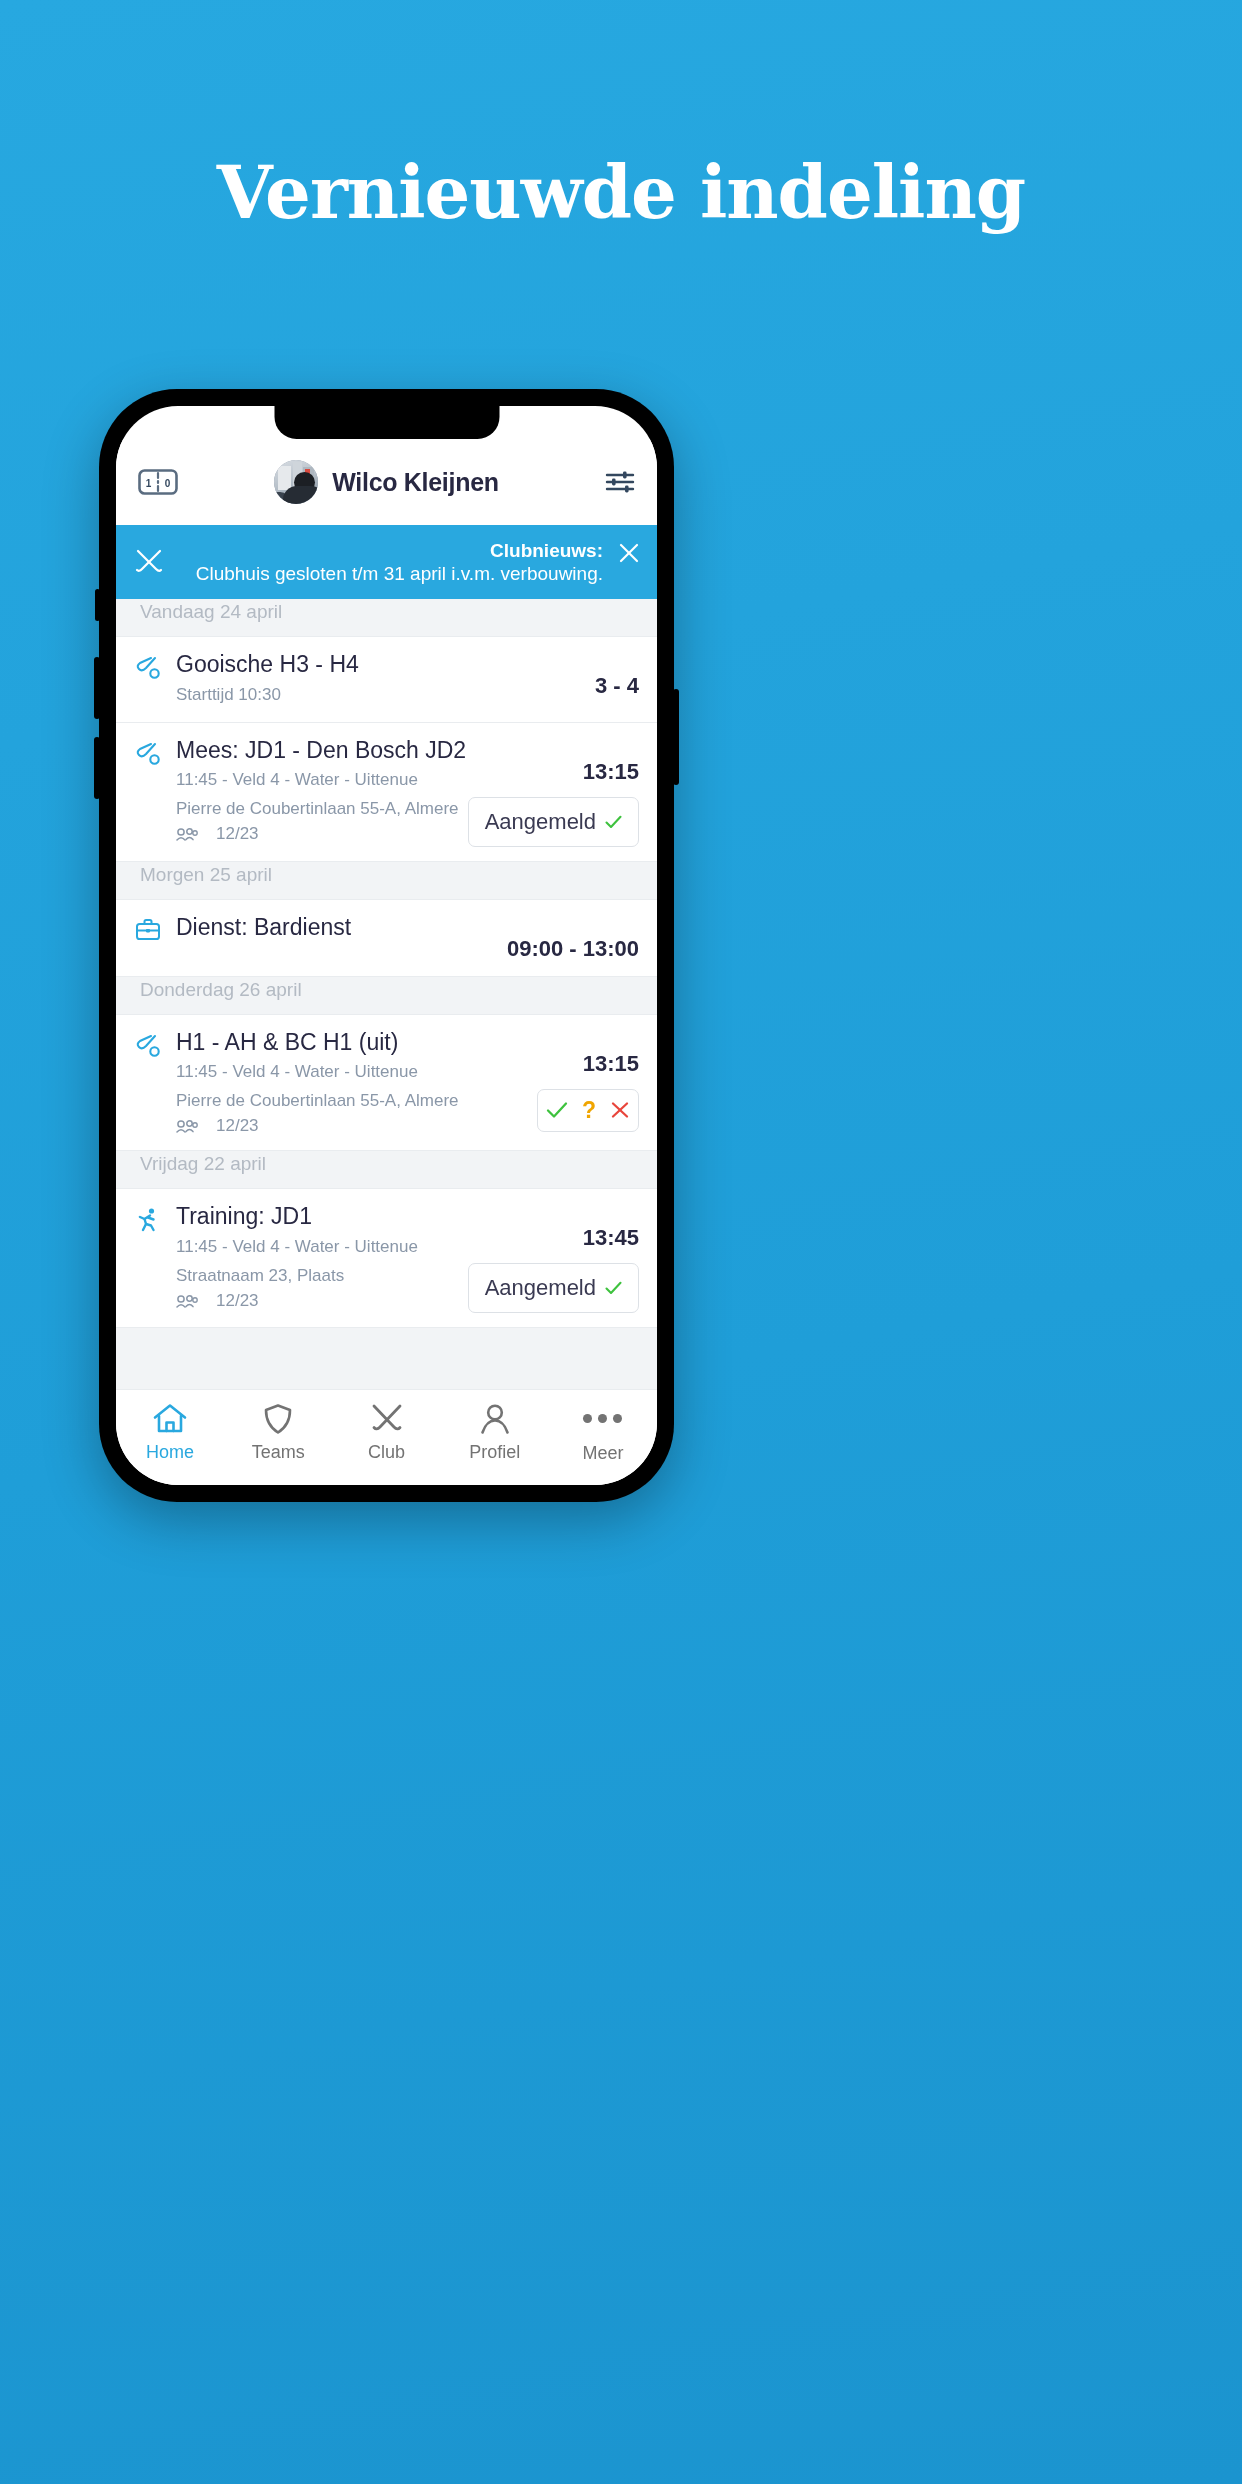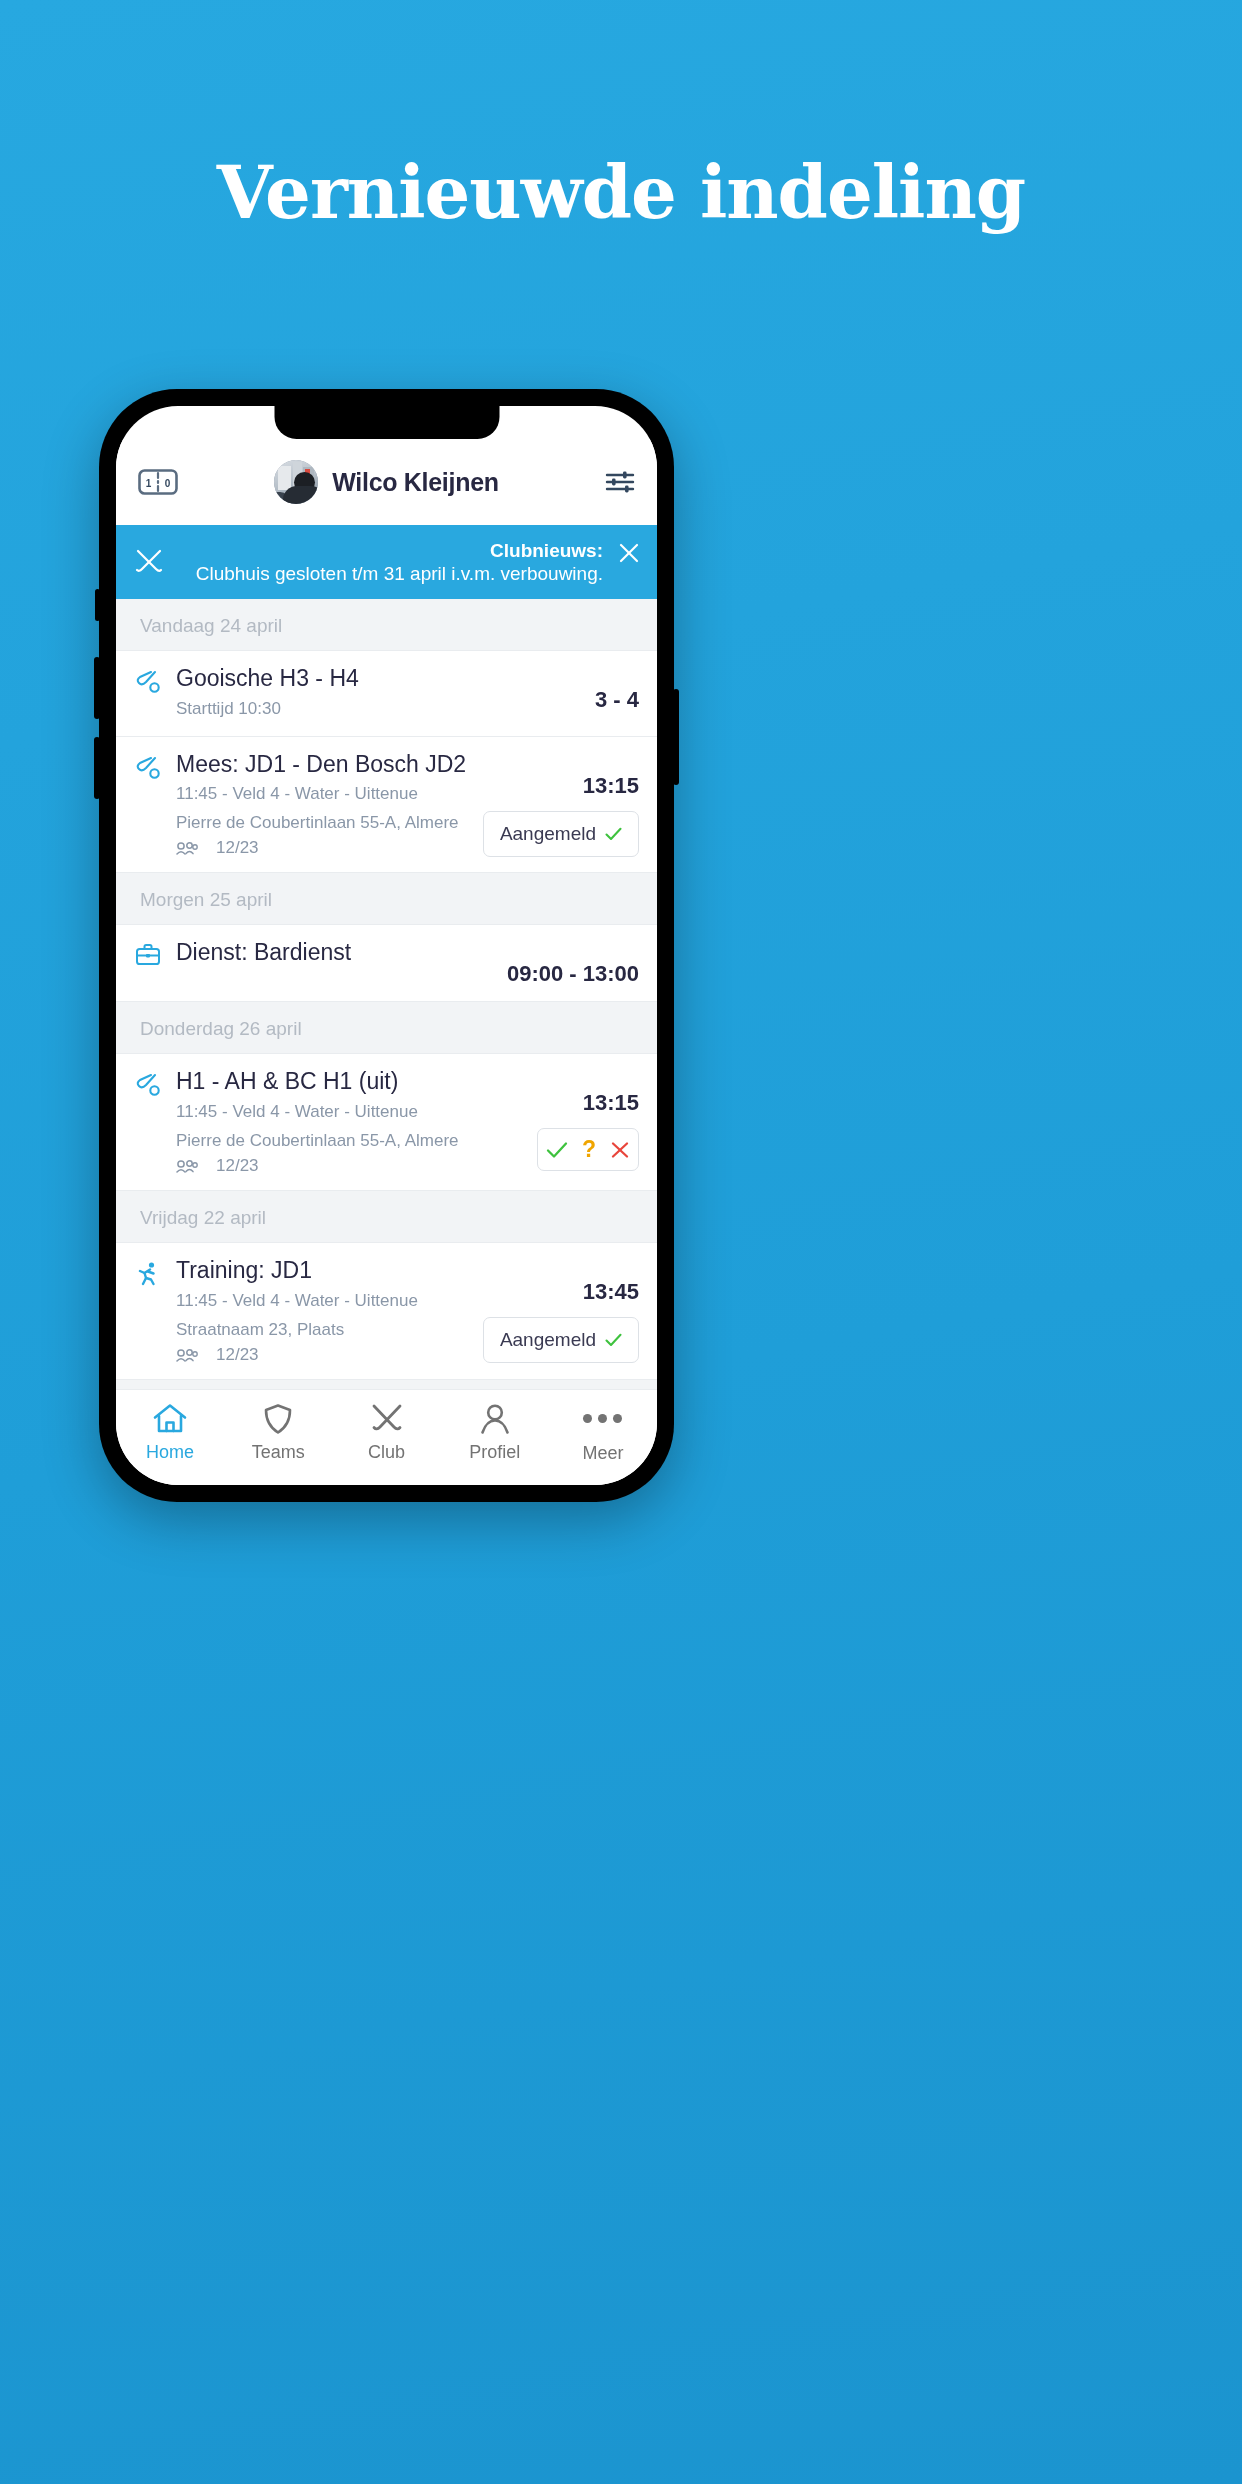--- a/index.html
+++ b/index.html
@@ -132,21 +132,21 @@
     flex: 0 0 auto;
   }
 
   
   .content {
     flex: 1 1 auto;
     background: #f2f4f6;
     overflow: hidden;
   }
   .day-header {
-    padding: 16px 24px 13px 24px;
+    padding: 2px 24px 13px 24px;
     font-size: 19px;
     color: #b3bac3;
     background: #f2f4f6;
   }
   .row {
     background: #ffffff;
     border-top: 1px solid #e9ecef;
     border-bottom: 1px solid #e9ecef;
     padding: 14px 18px 14px 18px;
     display: flex;
@@ -201,21 +201,21 @@
     margin-top: 20px;
   }
   .pill {
     border: 1px solid #dde1e6;
     border-radius: 7px;
     background: #ffffff;
     padding: 11px 16px;
     display: flex;
     align-items: center;
     gap: 9px;
-    font-size: 19px;
+    font-size: 22px;
     color: #3a3a52;
     white-space: nowrap;
   }
   .triple {
     border: 1px solid #dde1e6;
     border-radius: 7px;
     background: #ffffff;
     padding: 9px 8px;
     display: flex;
     align-items: center;

